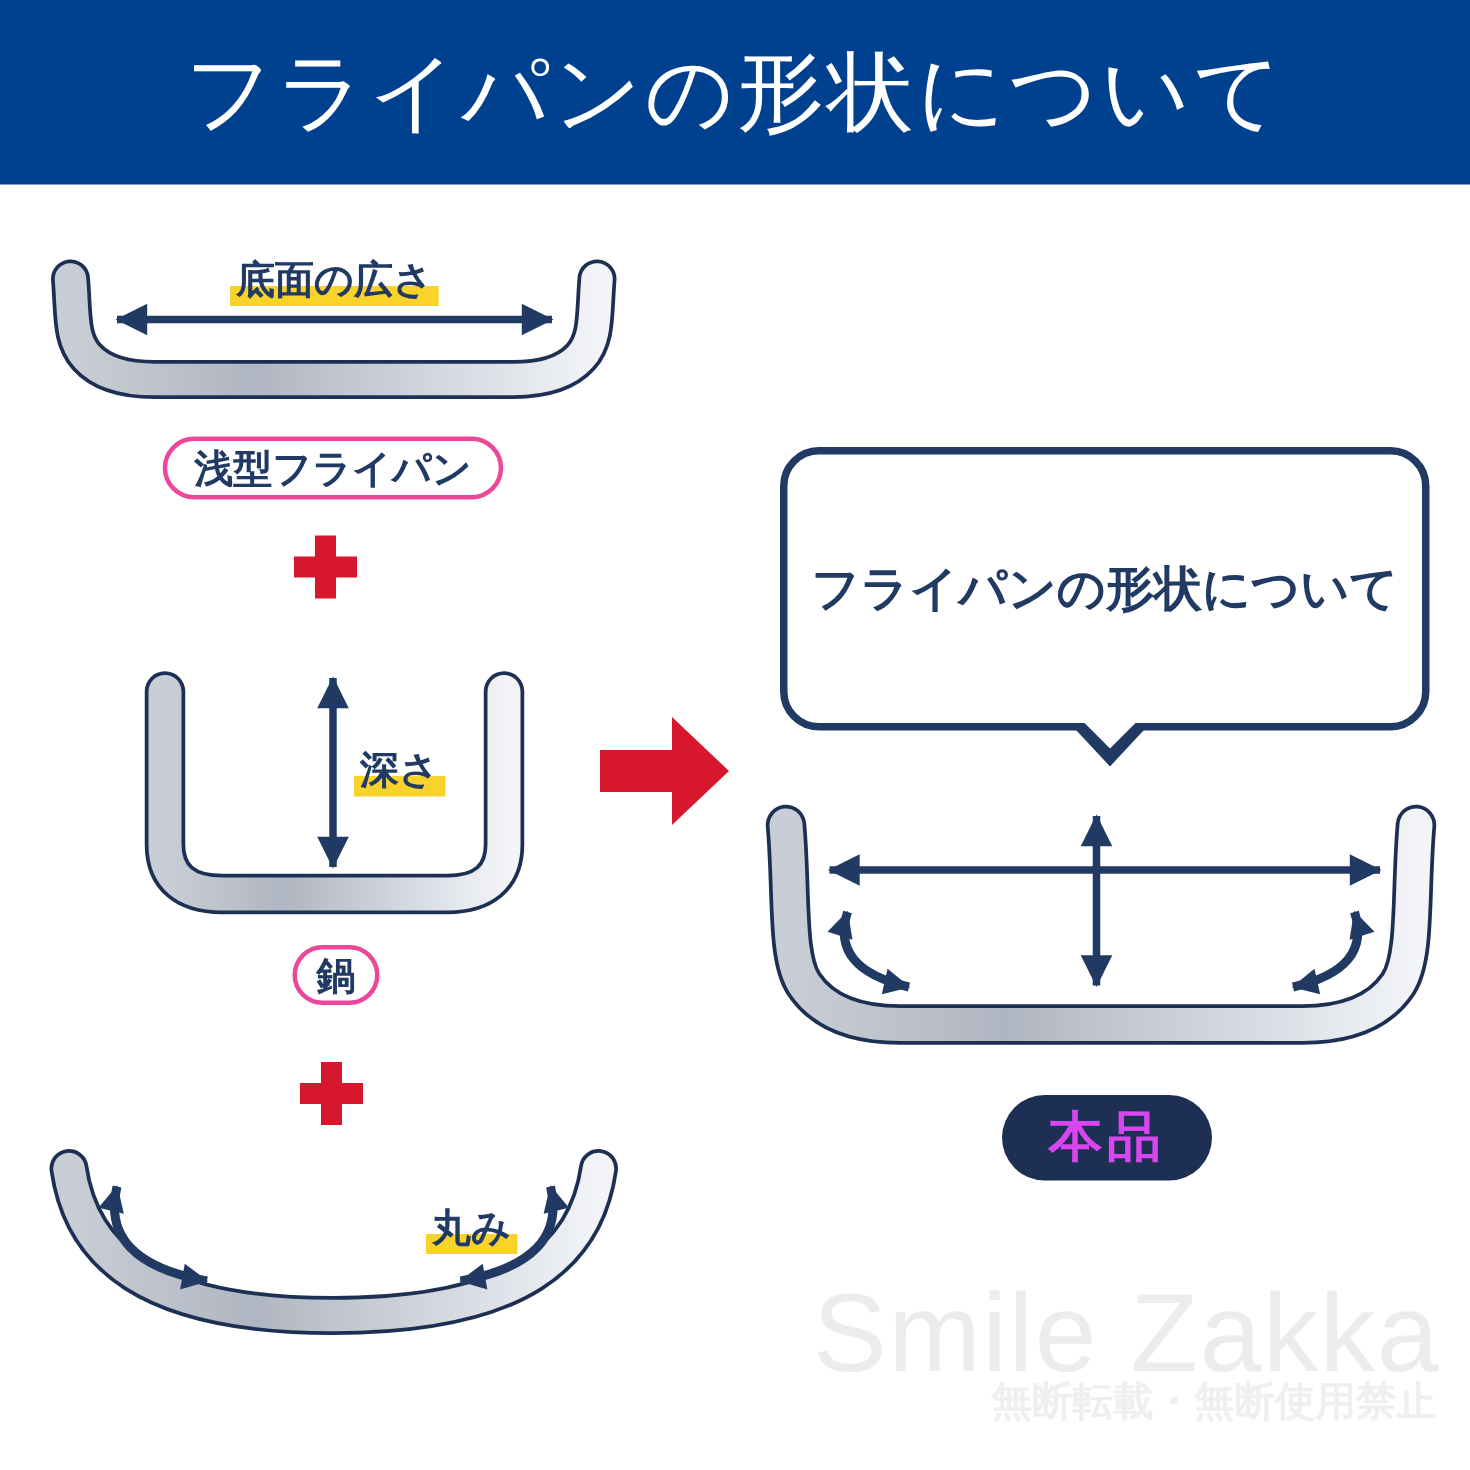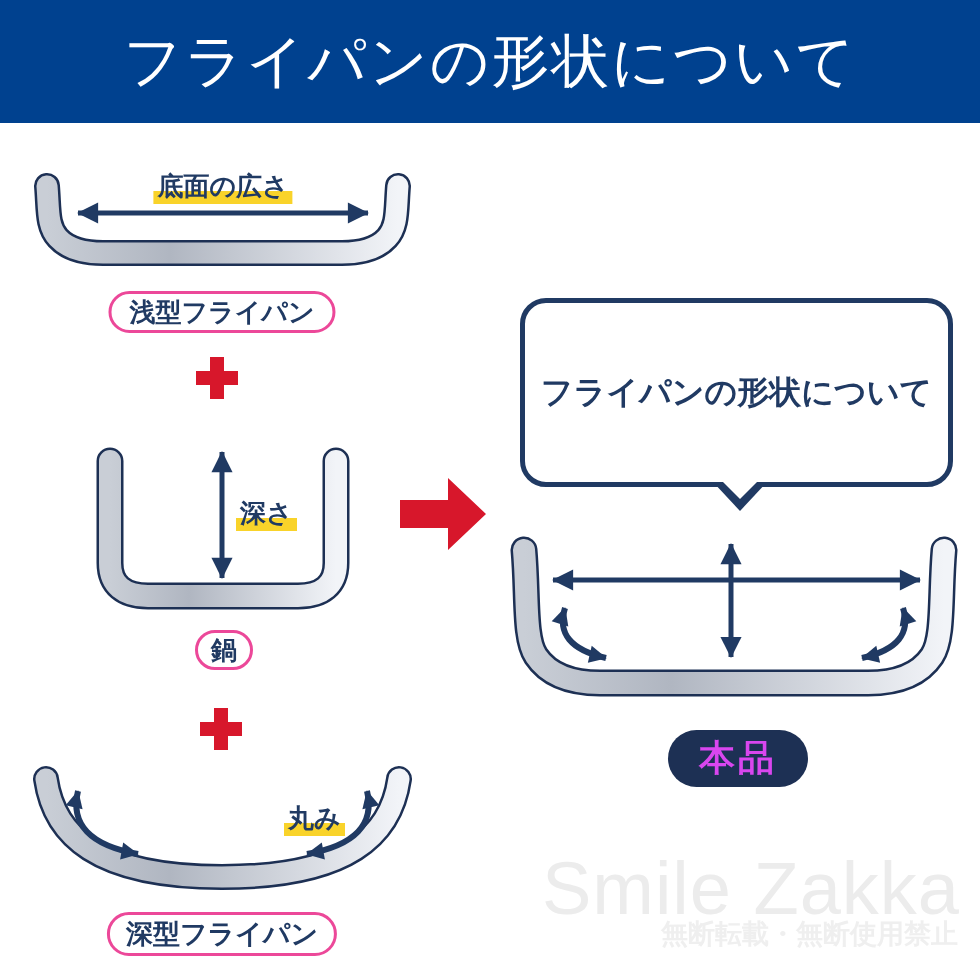--- a/index.html
+++ b/index.html
@@ -100,21 +100,20 @@
 
   <div class="plus" style="left:200px;top:708px;"></div>
 
   <svg class="abs" style="left:30px;top:765px;" width="385" height="140" viewBox="0 0 385 140">
     <path d="M 16,14 C 24,70 66,112 192,112 C 319,112 361,70 369,14" fill="none" stroke="#1d3054" stroke-width="26" stroke-linecap="round"></path>
     <path d="M 16,14 C 24,70 66,112 192,112 C 319,112 361,70 369,14" fill="none" stroke="url(#silver)" stroke-width="21" stroke-linecap="round"></path>
     <path d="M 48,26 Q 36,76 108,89" fill="none" stroke="#203a63" stroke-width="6" marker-start="url(#ahs)" marker-end="url(#ahs)"></path>
     <path d="M 337,26 Q 349,76 277,89" fill="none" stroke="#203a63" stroke-width="6" marker-start="url(#ahs)" marker-end="url(#ahs)"></path>
   </svg>
   <div class="abs dim" style="left:284px;top:804px;">丸み</div>
-  <div class="abs pill center-x" style="left:222px;top:912px;height:38px;padding:0 16px;font-size:27px;">深型フライパン</div>
 
   <svg class="abs" style="left:400px;top:476px;" width="88" height="76" viewBox="0 0 88 76">
     <polygon points="0,24 48,24 48,2 86,38 48,74 48,52 0,52" fill="#d7172b"></polygon>
   </svg>
 
   <div class="bubble">
     <div>フライパンの形状について</div>
     <div class="tail-navy"></div>
     <div class="tail-white"></div>
   </div>

